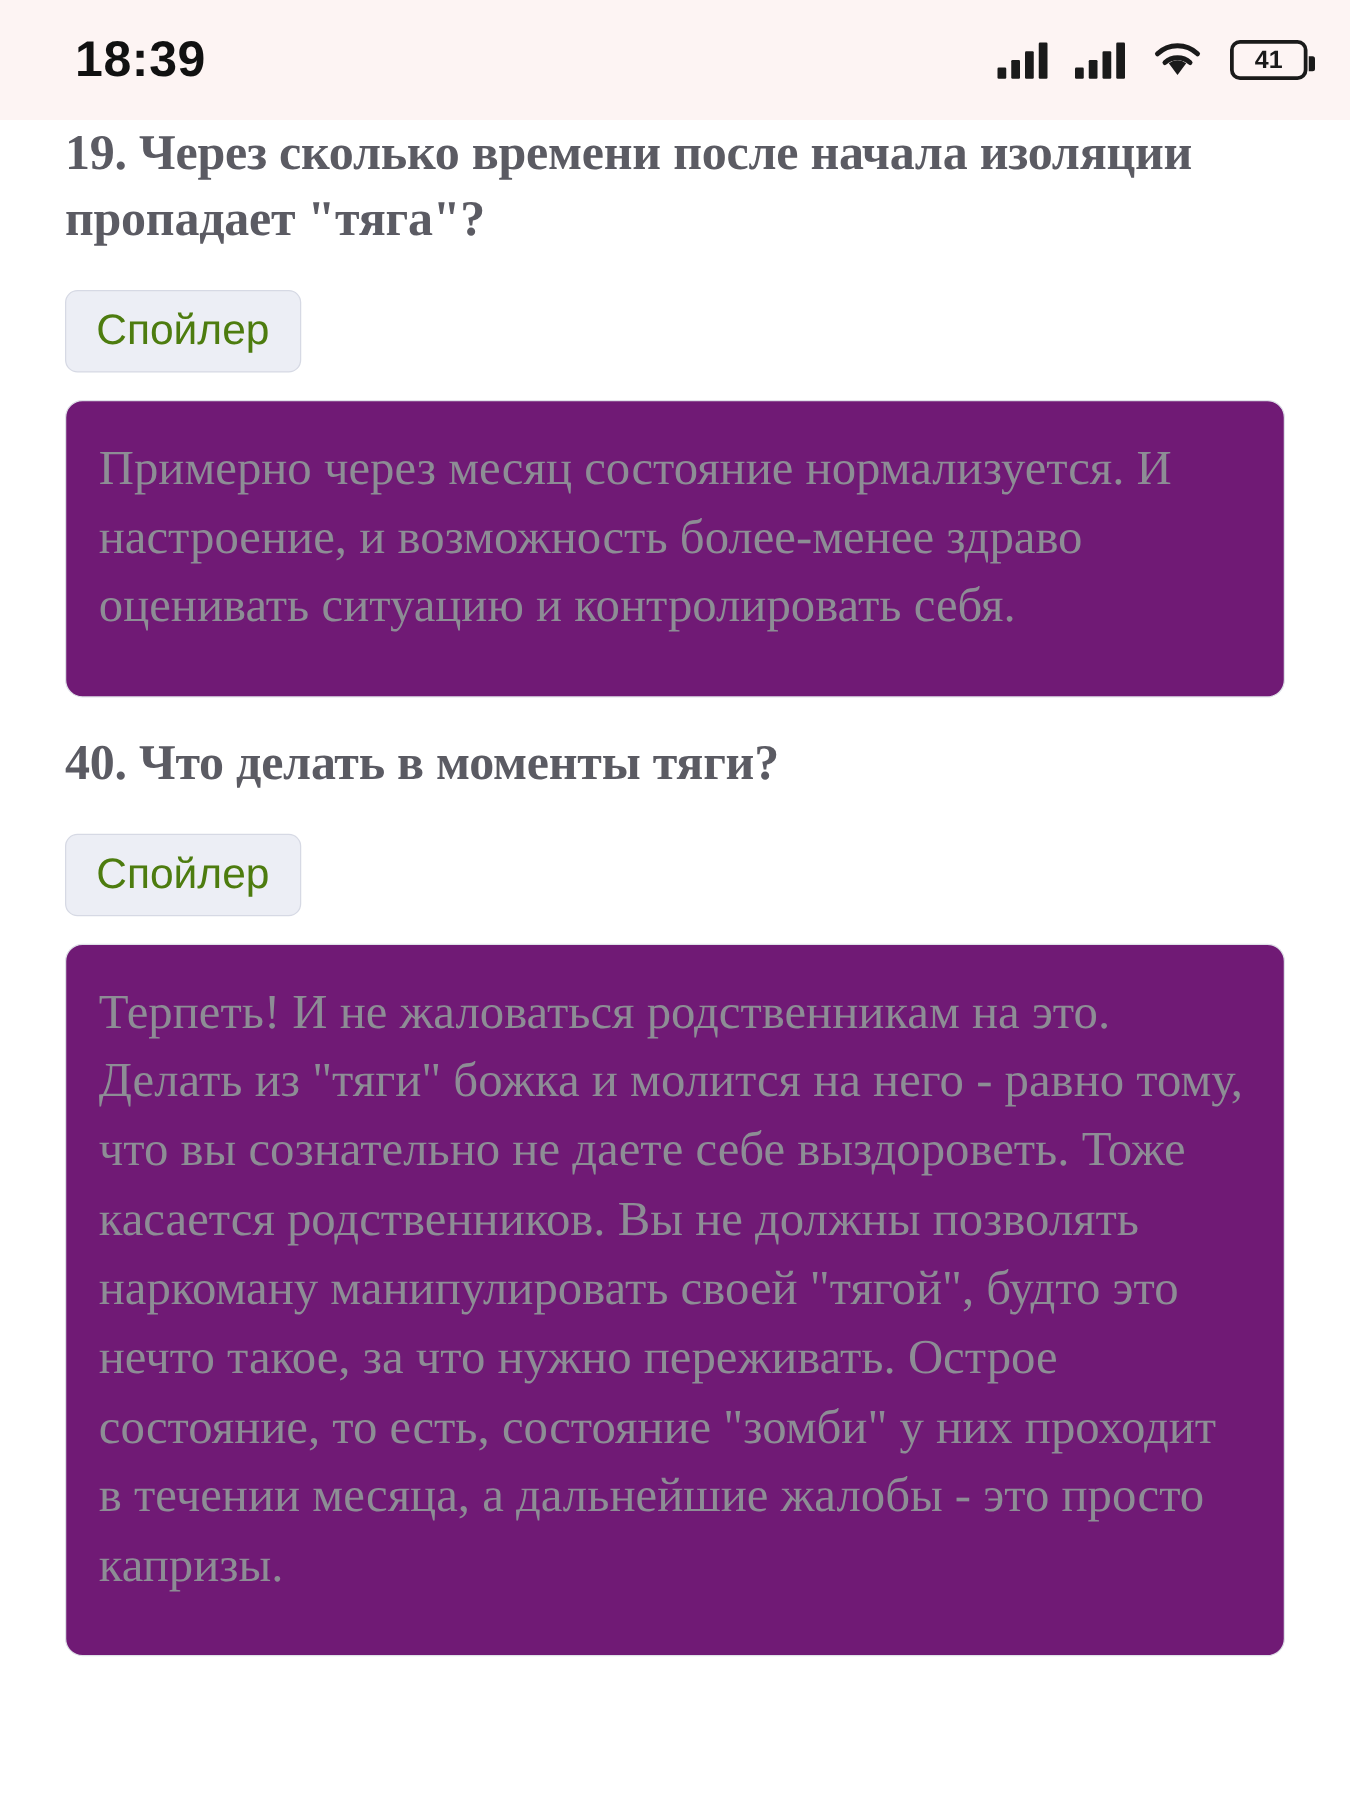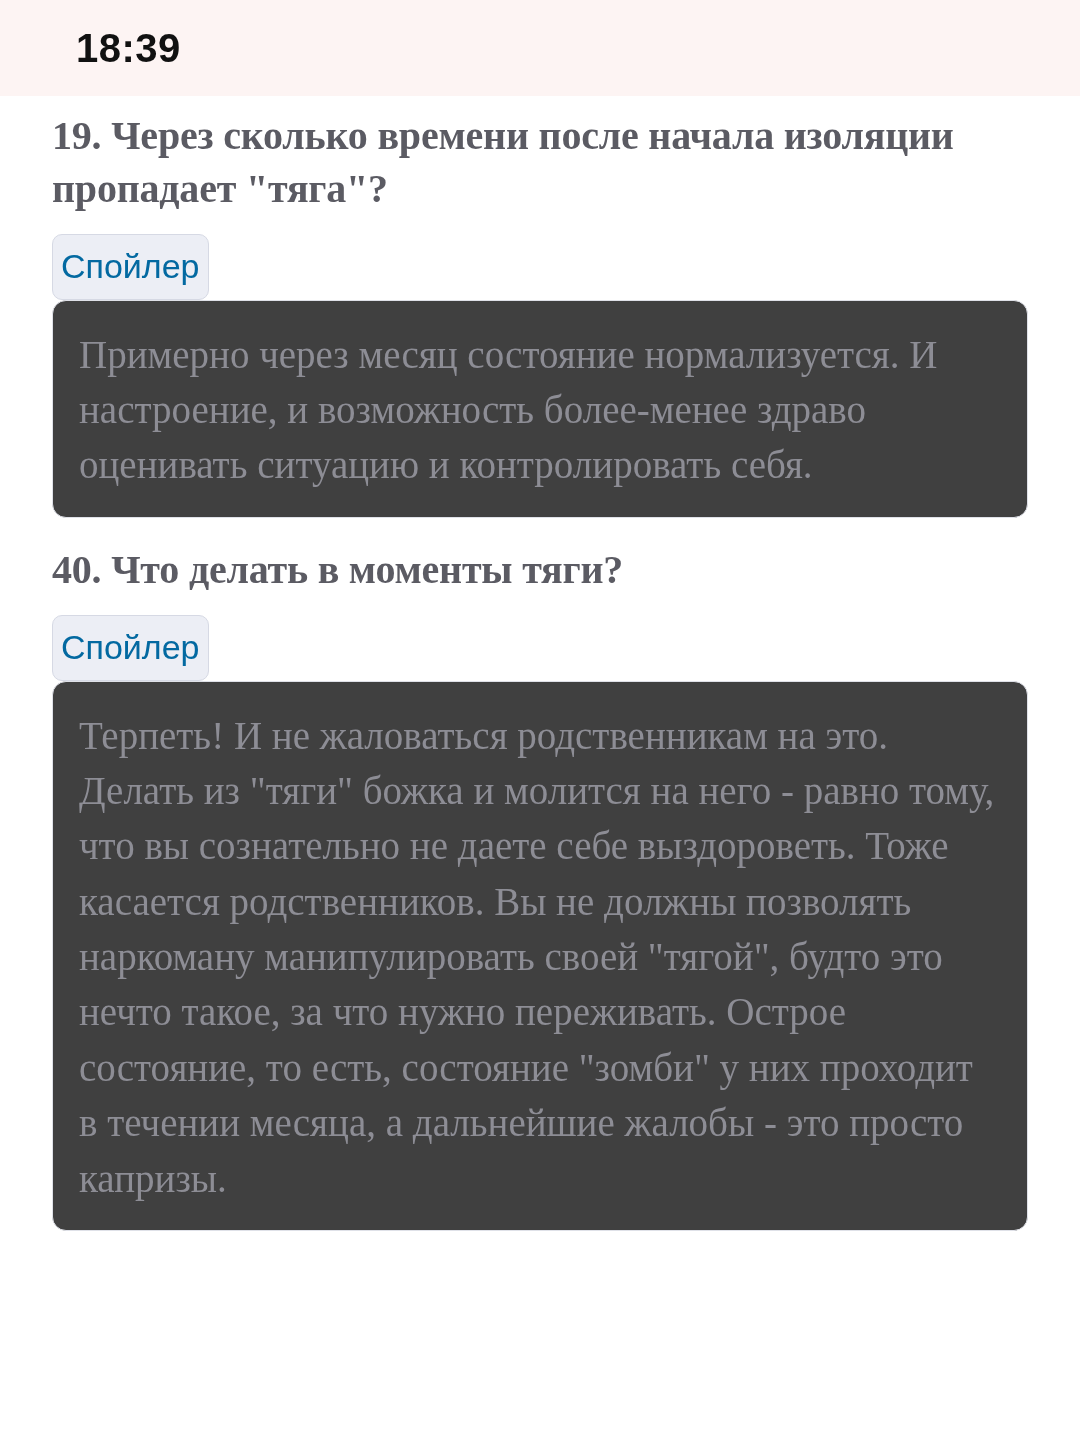--- a/index.html
+++ b/index.html
@@ -11,21 +11,21 @@
     overflow: hidden;
   }
 
   
   .status-bar {
     height: 96px;
     background: #fdf4f3;
     display: flex;
     align-items: center;
     justify-content: space-between;
-    padding: 0 34px 0 76px;
+    padding: 0 34px 0 60px;
   }
   .status-clock {
     font-size: 40px;
     font-weight: 600;
     color: #111111;
     letter-spacing: 0.5px;
   }
   .status-icons {
     display: flex;
     align-items: center;
@@ -81,58 +81,82 @@
   
   .page {
     padding: 0 52px;
   }
   .q-title {
     font-family: "Liberation Serif", serif;
     font-size: 40px;
     font-weight: bold;
     color: #5b5b63;
     line-height: 1.32;
-    margin-top: 14px;
     letter-spacing: -0.2px;
   }
   .spoiler-btn {
     display: inline-block;
-    margin-top: 18px;
+    margin-top: 30px;
     background: #eceef5;
     border: 1px solid #d6d9e4;
     border-radius: 10px;
-    padding: 14px 8px 16px;
+    padding: 14px 24px 16px;
     font-size: 34px;
-    color: #0369a1;
+    color: #4d7c0f;
     font-family: "Liberation Sans", sans-serif;
     line-height: 1;
   }
   .spoiler-box {
+    margin-top: 22px;
     border: 1px solid #dfe1e8;
     border-radius: 14px;
-    padding: 26px 26px 24px;
-    background: #404040;
+    padding: 26px 26px 44px;
+    background: #701a75;
   }
   .spoiler-text {
     font-family: "Liberation Serif", serif;
     font-size: 39px;
     line-height: 1.42;
     color: #8d8d95;
   }
   .q-title.cut {
     margin-top: 26px;
     height: 28px;
     overflow: hidden;
   }
 </style>
 </head>
 <body>
 
 <div class="status-bar">
   <div class="status-clock">18:39</div>
+  <div class="status-icons">
+    <span class="signal">
+        <i></i>
+        <i></i>
+        <i></i>
+        <i></i>
+      </span>
+    <span class="signal">
+        <i></i>
+        <i></i>
+        <i></i>
+        <i></i>
+      </span>
+    <span class="wifi">
+      <svg width="40" height="30" viewBox="0 0 40 30">
+        <path d="M20 27 L13 17.5 A12 12 0 0 1 27 17.5 Z" fill="#1a1a1a"></path>
+        <path d="M4 10 A23 23 0 0 1 36 10" stroke="#1a1a1a" stroke-width="4" fill="none" stroke-linecap="round"></path>
+        <path d="M10 17 A15 15 0 0 1 30 17" stroke="#1a1a1a" stroke-width="4" fill="none" stroke-linecap="round"></path>
+      </svg>
+    </span>
+    <span class="battery">
+      <span>41</span>
+    </span>
+  </div>
 </div>
 
 <div class="page">
 
   <div>
     <div class="q-title">19. Через сколько времени после начала изоляции пропадает "тяга"?</div>
     <div class="spoiler-btn">Спойлер</div>
     <div class="spoiler-box">
       <div class="spoiler-text">Примерно через месяц состояние нормализуется. И настроение, и возможность более-менее здраво оценивать ситуацию и контролировать себя.</div>
     </div>

